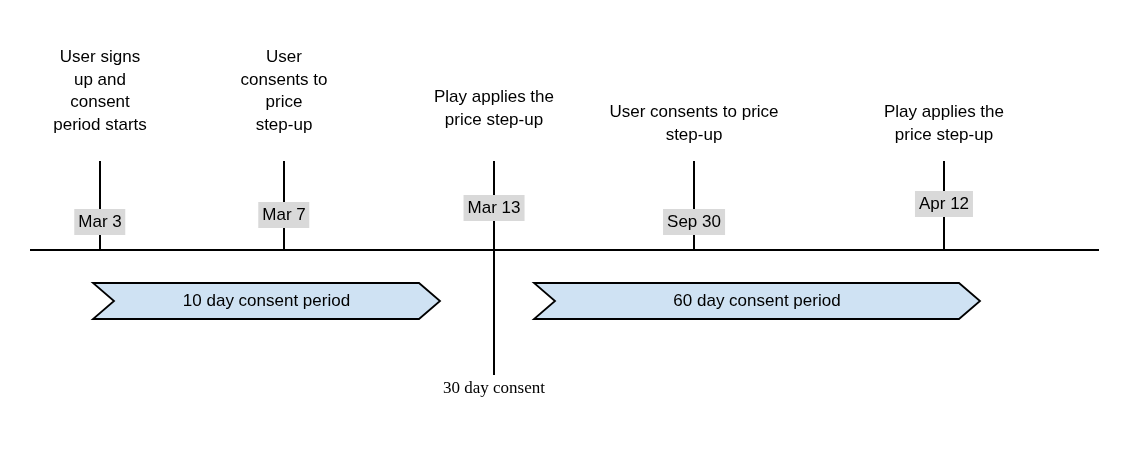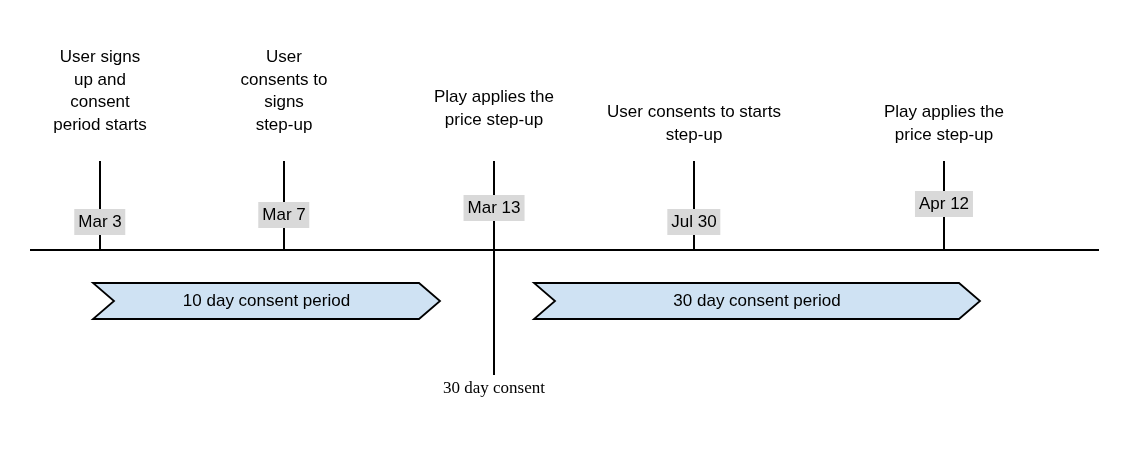--- a/index.html
+++ b/index.html
@@ -89,47 +89,47 @@
   <div class="baseline" id="axis-line" style="left: 30px; top: 249px; width: 1069px;"></div>
   <div id="events-layer">
       <div class="event-desc" style="left: 100px; top: 46px;">User signs
 up and
 consent
 period starts</div>
       <div class="tick" style="left: 99px; top: 161px; height: 88px;"></div>
       <div class="date-badge" style="left: 100px; top: 209px;">Mar 3</div>
       <div class="event-desc" style="left: 284px; top: 46px;">User
 consents to
-signs
+price
 step-up</div>
       <div class="tick" style="left: 283px; top: 161px; height: 88px;"></div>
       <div class="date-badge" style="left: 284px; top: 202px;">Mar 7</div>
       <div class="event-desc" style="left: 494px; top: 86px;">Play applies the
 price step-up</div>
       <div class="tick" style="left: 493px; top: 161px; height: 88px;"></div>
       <div class="date-badge" style="left: 494px; top: 195px;">Mar 13</div>
-      <div class="event-desc" style="left: 694px; top: 101px;">User consents to starts
+      <div class="event-desc" style="left: 694px; top: 101px;">User consents to price
 step-up</div>
       <div class="tick" style="left: 693px; top: 161px; height: 88px;"></div>
-      <div class="date-badge" style="left: 694px; top: 209px;">Jul 30</div>
+      <div class="date-badge" style="left: 694px; top: 209px;">Sep 30</div>
       <div class="event-desc" style="left: 944px; top: 101px;">Play applies the
 price step-up</div>
       <div class="tick" style="left: 943px; top: 161px; height: 88px;"></div>
       <div class="date-badge" style="left: 944px; top: 191px;">Apr 12</div>
     </div>
   <div id="periods-layer">
       <div class="ribbon" style="left: 92px; width: 349px; text-decoration: underline;">
         <svg width="349" height="38">
           <polygon points="1,1 327,1 348,19 327,37 1,37 22,19" fill="#cfe2f3" stroke="#000000" stroke-width="1.8" stroke-linejoin="miter"></polygon>
         </svg>
         <div class="ribbon-label">10 day consent period</div>
       </div>
       <div class="ribbon" style="left: 533px; width: 448px;">
         <svg width="448" height="38">
           <polygon points="1,1 426,1 447,19 426,37 1,37 22,19" fill="#cfe2f3" stroke="#000000" stroke-width="1.8" stroke-linejoin="miter"></polygon>
         </svg>
-        <div class="ribbon-label">30 day consent period</div>
+        <div class="ribbon-label">60 day consent period</div>
       </div>
     </div>
   <div class="note-stem" id="note-stem" style="left: 493px; top: 251px; height: 124px;"></div>
   <div class="note-label" id="note-label" style="left: 494px; top: 377px;">30 day consent
 period starts</div>
 </div>
 
 </body></html>

